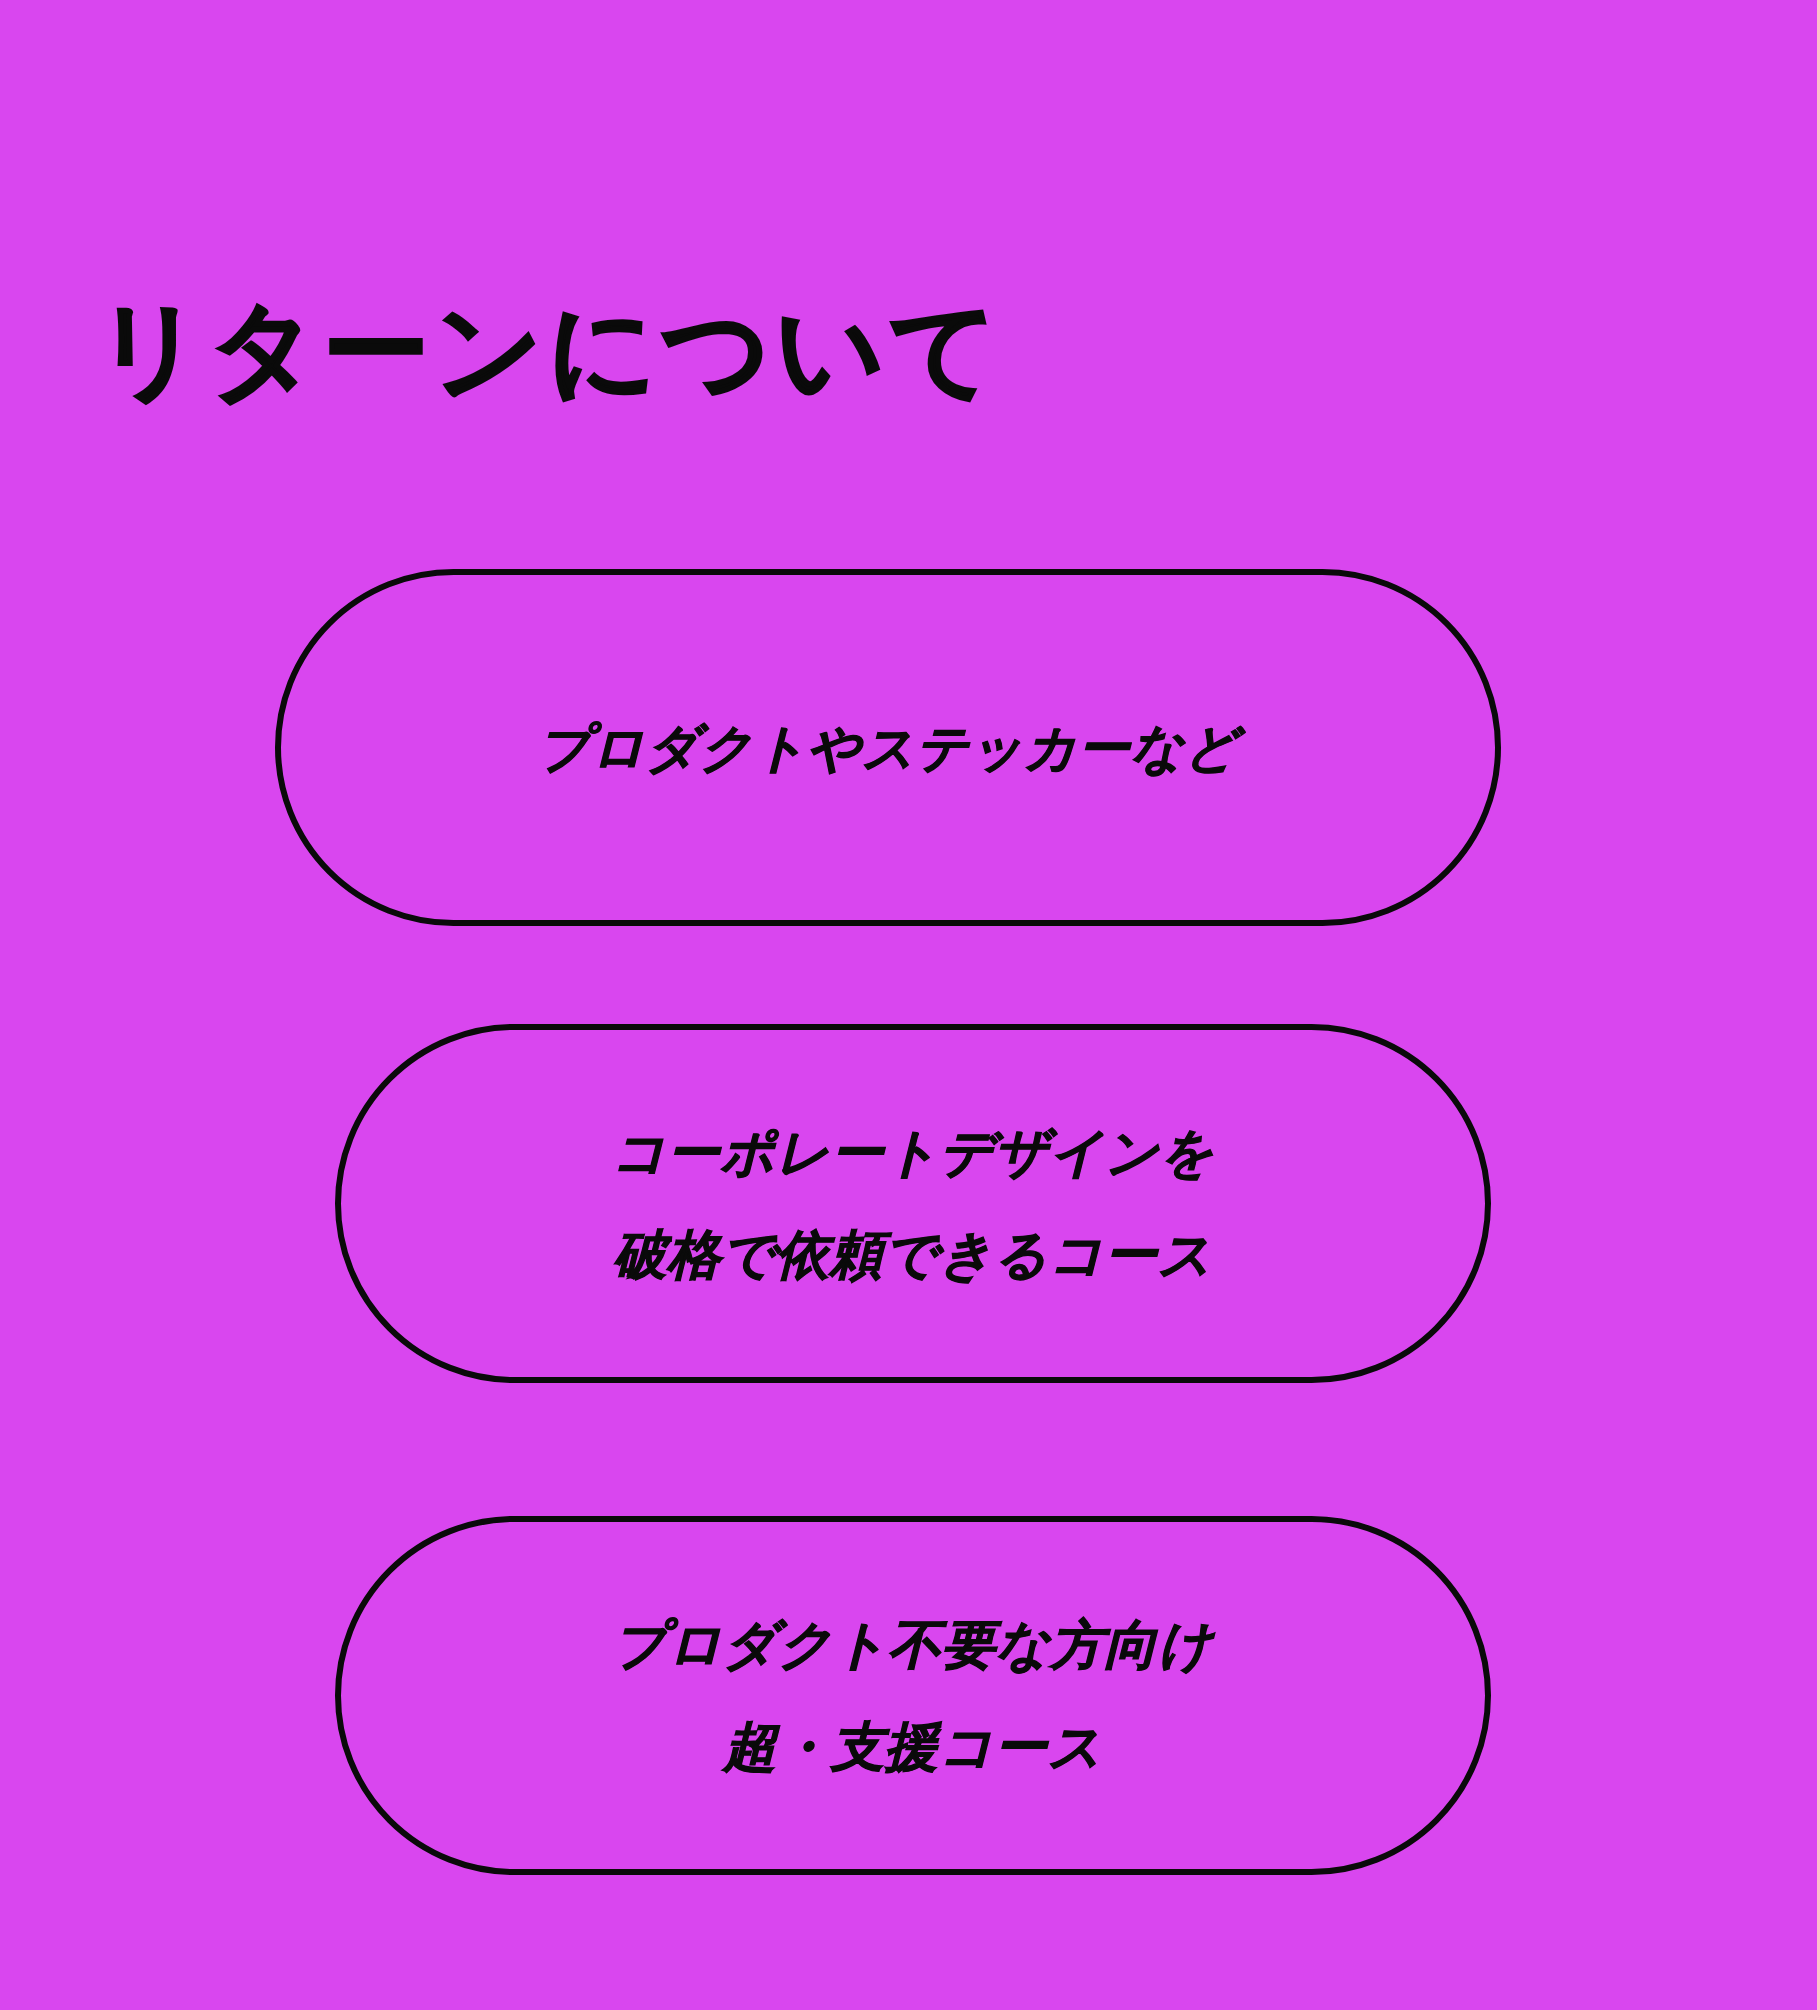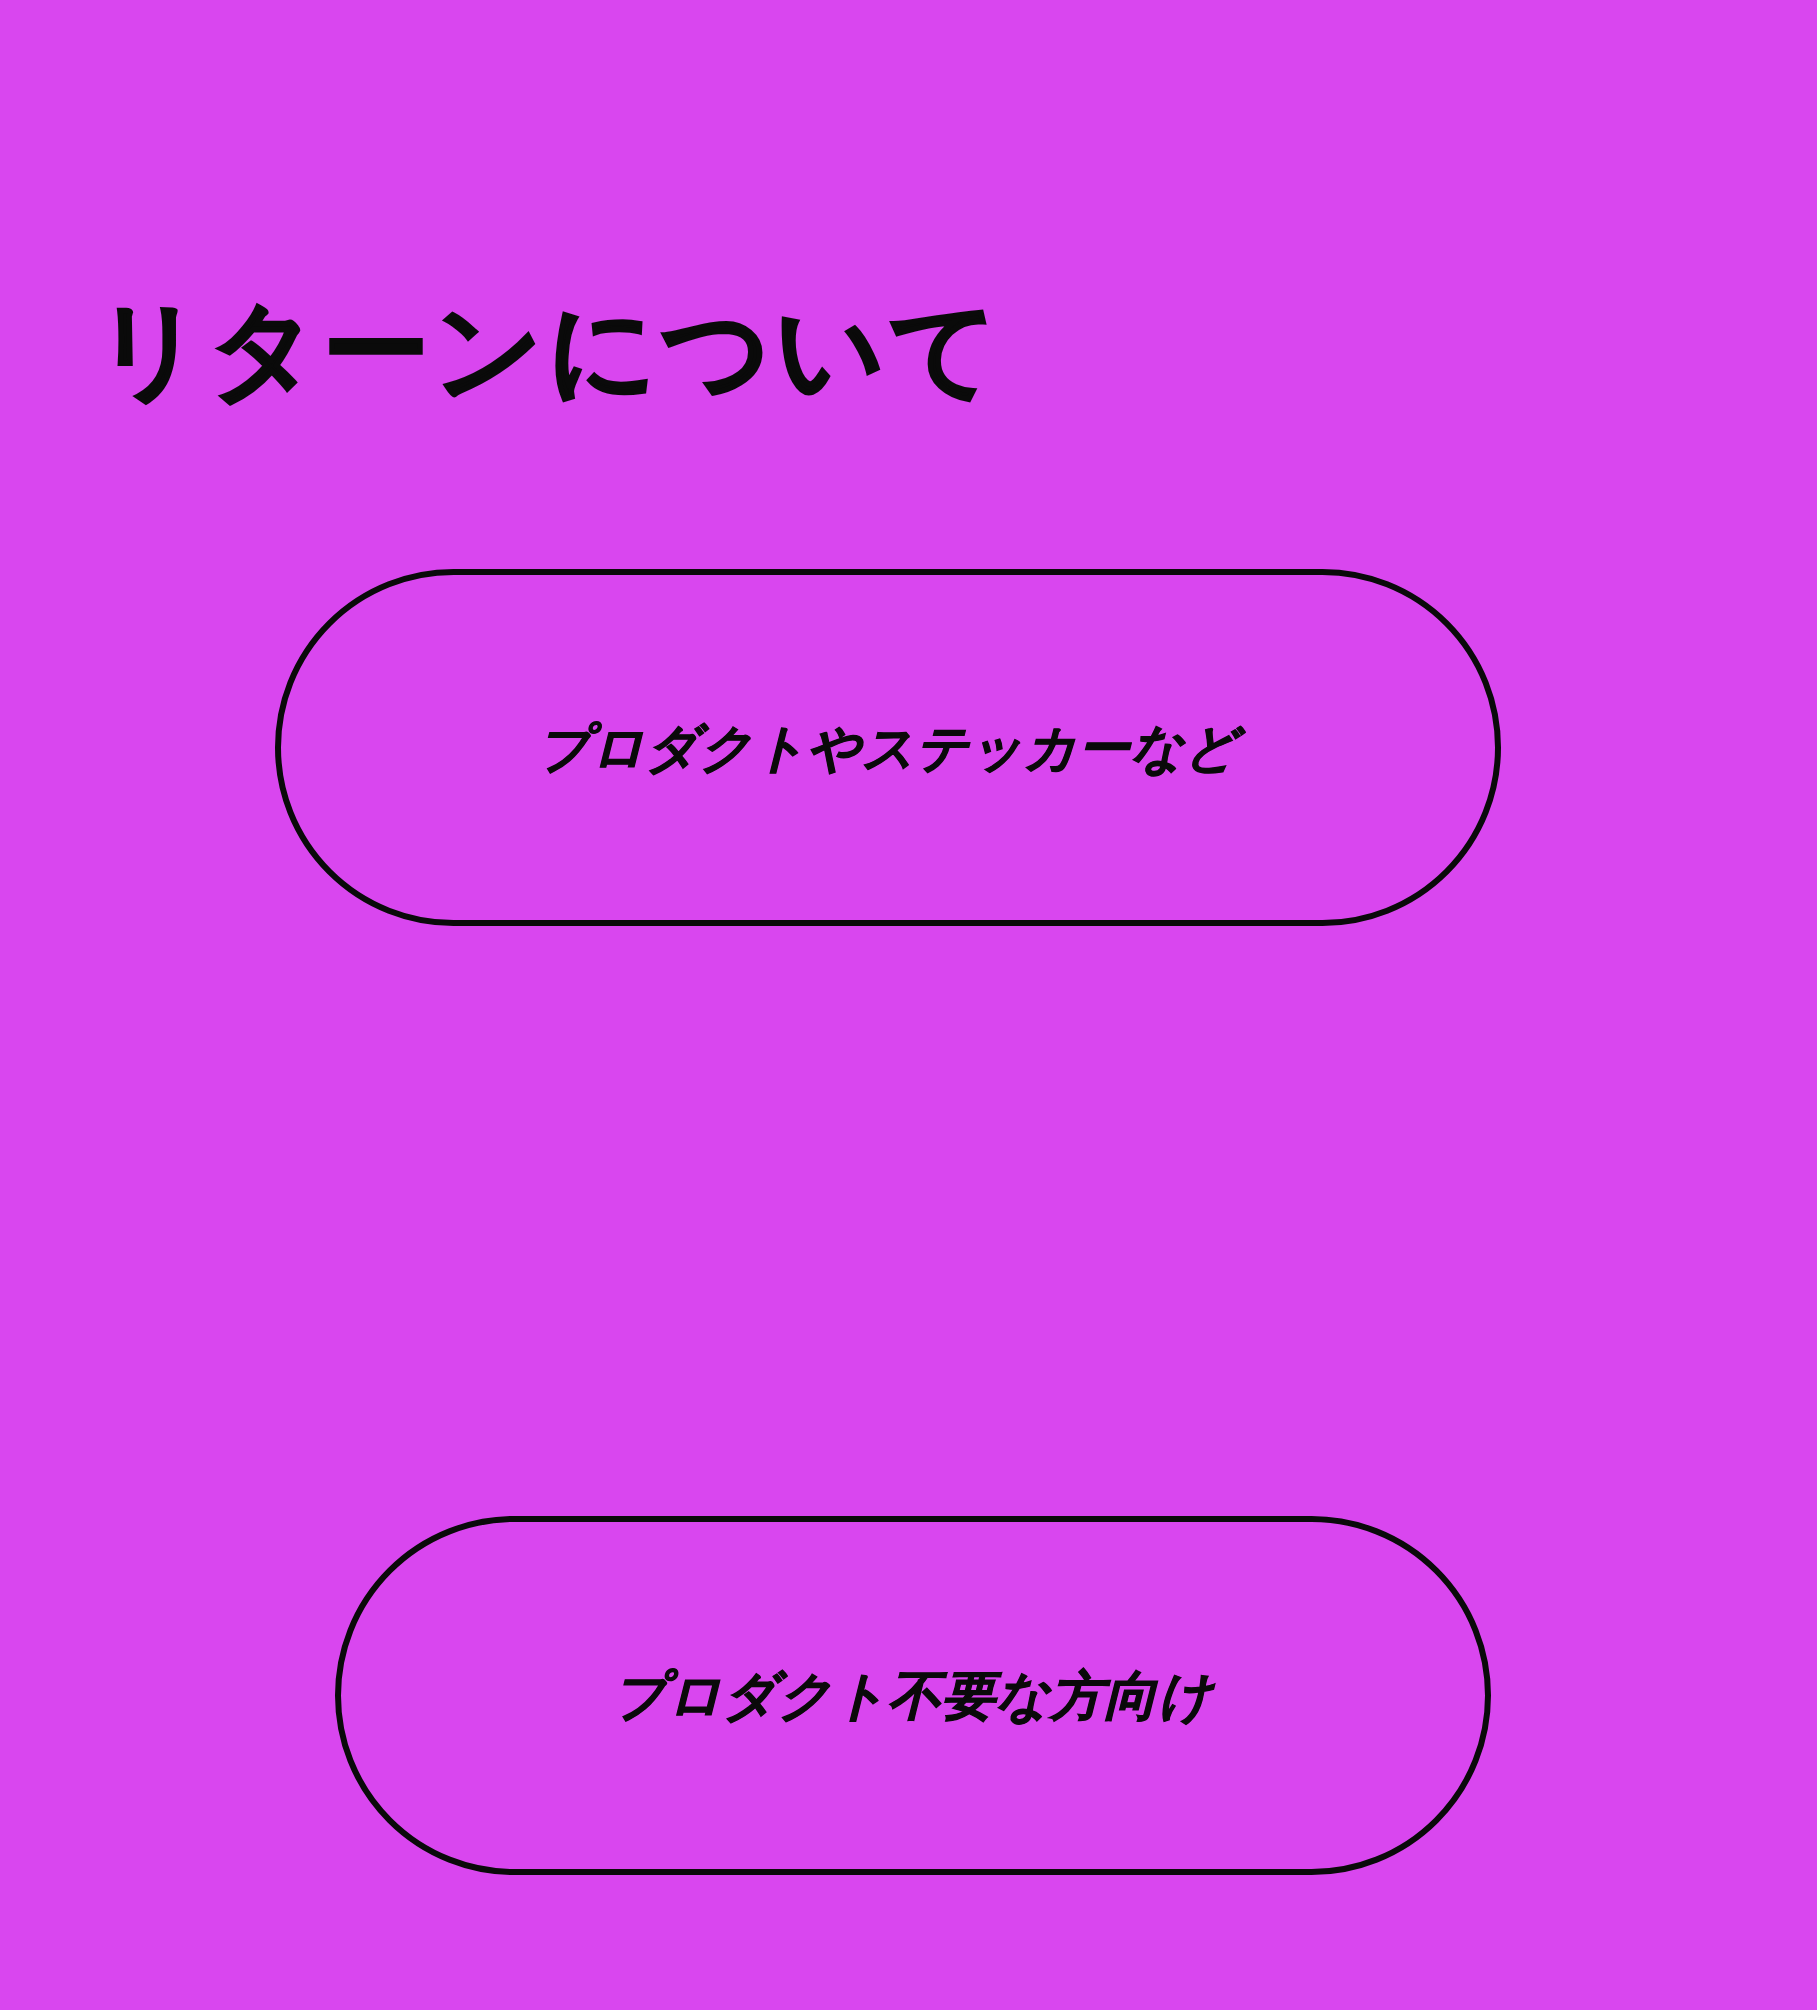--- a/index.html
+++ b/index.html
@@ -100,20 +100,25 @@
 <div class="page">
 
   <h1 class="page-title">リターンについて</h1>
 
   <div class="pill-list">
 
     <div class="pill pill-1">
       <div class="pill-line">プロダクトやステッカーなど</div>
     </div>
 
+    <div class="pill pill-2">
+      <div class="pill-line">コーポレートデザインを</div>
+      <div class="pill-line">破格で依頼できるコース</div>
+    </div>
 
     <div class="pill pill-3">
       <div class="pill-line">プロダクト不要な方向け</div>
+      <div class="pill-line">超・支援コース</div>
     </div>
 
   </div>
 </div>
 
 
 </body></html>

